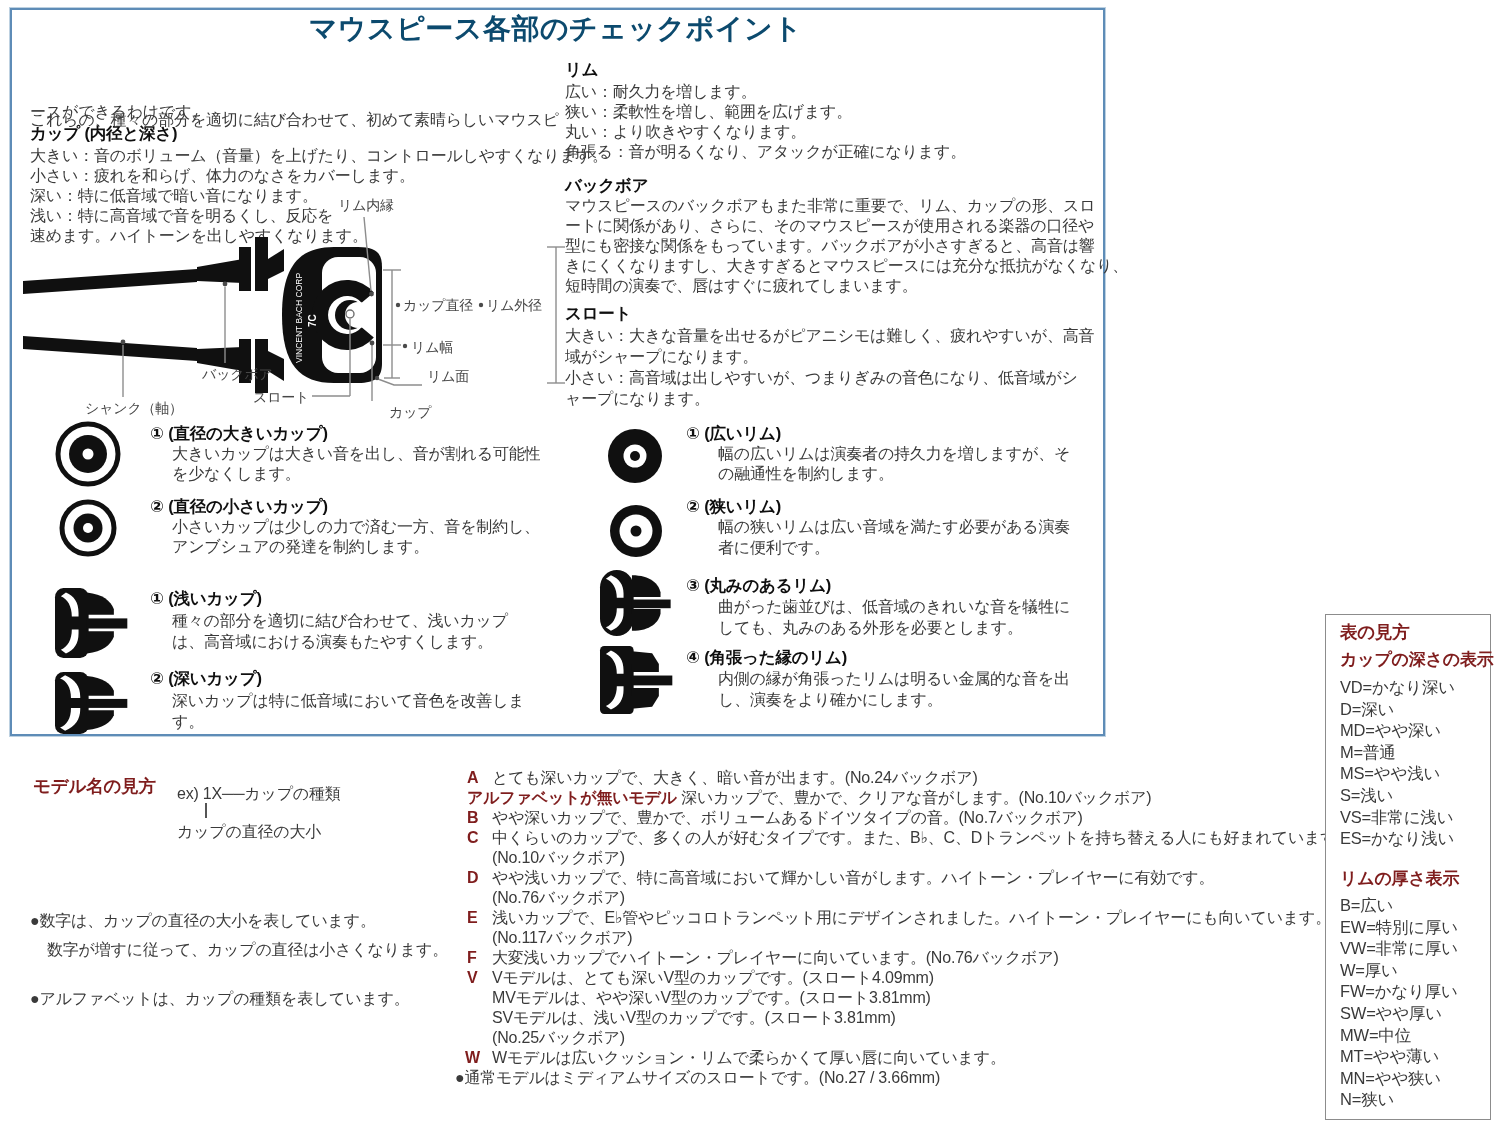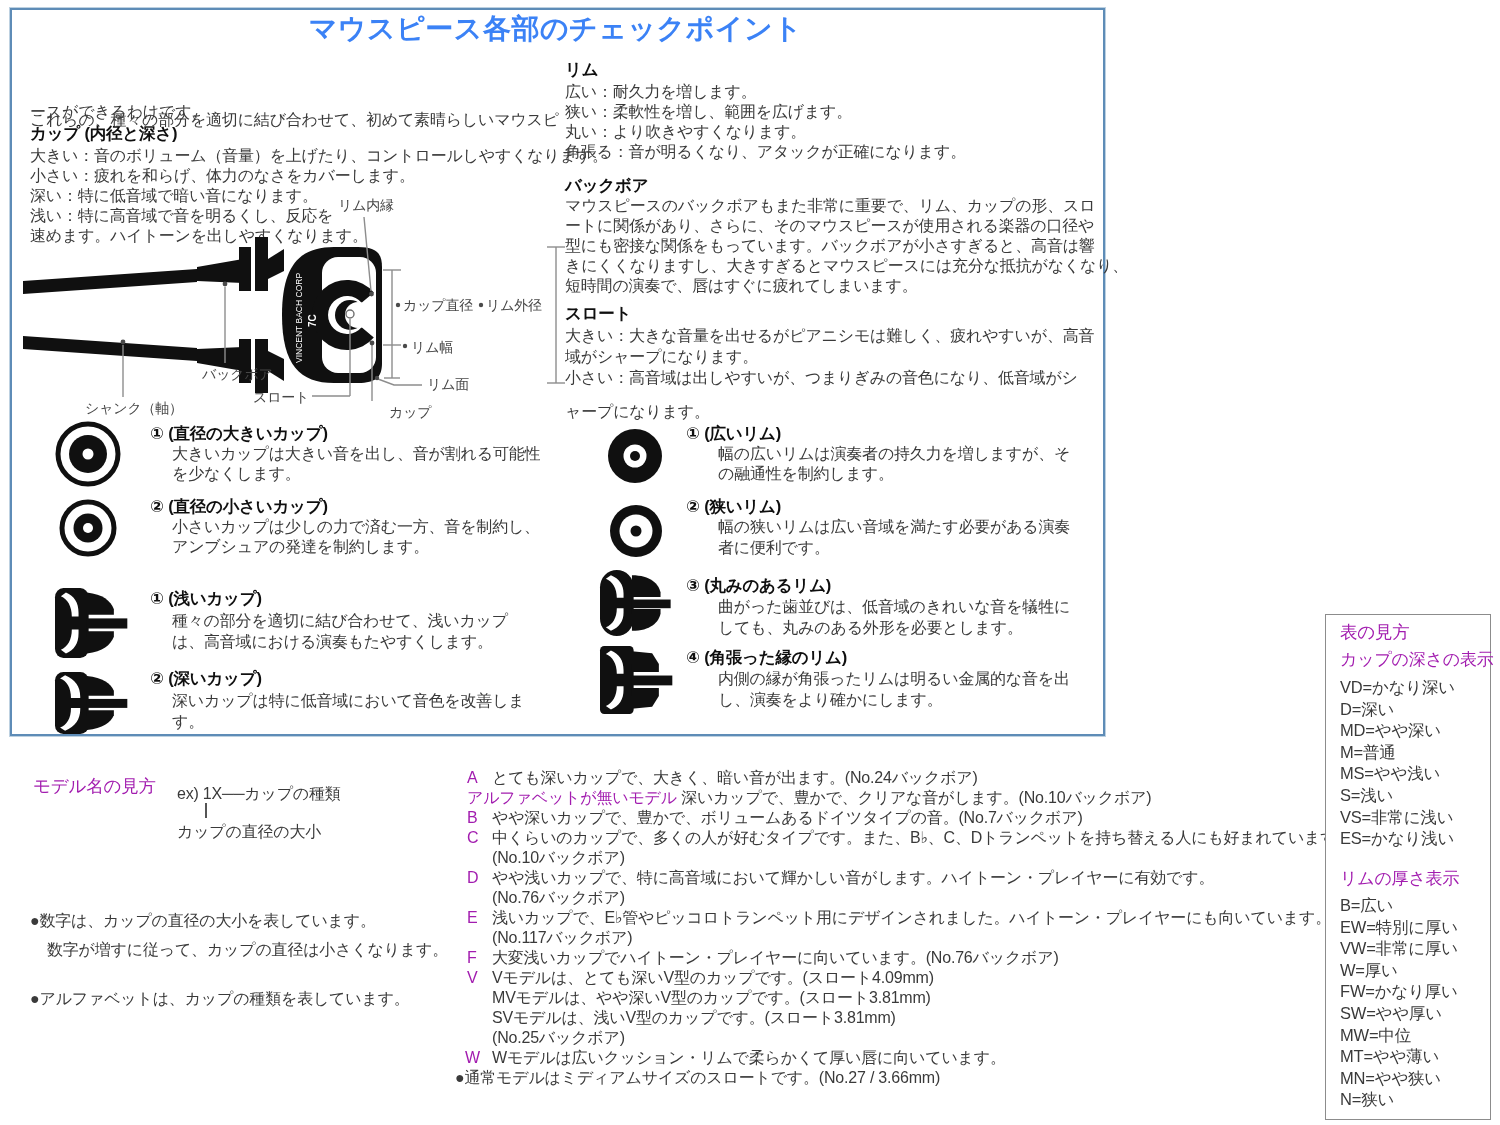--- a/index.html
+++ b/index.html
@@ -1,22 +1,22 @@
 <!DOCTYPE html>
 <html><head>
 <meta charset="utf-8">
 <style>
   html,body{margin:0;padding:0;background:#fff;}
   .page{position:relative;width:1500px;height:1125px;background:#ffffff;overflow:hidden;
         font-family:"Liberation Sans","DejaVu Sans",sans-serif;}
   .L{position:absolute;white-space:nowrap;font-size:16px;color:#3a3a3a;line-height:1.2;letter-spacing:-0.2px;}
-  .B{font-weight:normal;color:#a21caf;}
+  .B{font-weight:bold;color:#7f1d1d;}
   .h{font-size:16.5px;font-weight:bold;color:#0f0f0f;}
   .small{font-size:14px;color:#474747;letter-spacing:-0.2px;}
-  .title{font-size:28px;font-weight:bold;color:#3b82f6;letter-spacing:0.5px;}
+  .title{font-size:28px;font-weight:bold;color:#0c4a6e;letter-spacing:0.5px;}
   .mainbox{position:absolute;left:10px;top:8px;width:1091px;height:724px;
            border:2px solid #5e8cb7;outline:1px solid #bdd1e1;}
   .legendbox{position:absolute;left:1325px;top:614px;width:164px;height:504px;border:1px solid #8c8c8c;background:#fff;}
   svg{position:absolute;overflow:visible;}
   .ink{fill:#101010;}
   .lead{stroke:#8d8d8d;stroke-width:1.4;fill:none;}
   .dot{fill:#4a4a4a;}
   .vbar{position:absolute;width:1.5px;background:#555;}
 </style>
 </head>
@@ -48,21 +48,21 @@
   <div class="L" style="left:565px;top:196px;">マウスピースのバックボアもまた非常に重要で、リム、カップの形、スロ</div>
   <div class="L" style="left:565px;top:216px;">ートに関係があり、さらに、そのマウスピースが使用される楽器の口径や</div>
   <div class="L" style="left:565px;top:236px;">型にも密接な関係をもっています。バックボアが小さすぎると、高音は響</div>
   <div class="L" style="left:565px;top:256px;">きにくくなりますし、大きすぎるとマウスピースには充分な抵抗がなくなり、</div>
   <div class="L" style="left:565px;top:276px;">短時間の演奏で、唇はすぐに疲れてしまいます。</div>
 
   <div class="L h" style="left:565px;top:304px;">スロート</div>
   <div class="L" style="left:565px;top:326px;">大きい：大きな音量を出せるがピアニシモは難しく、疲れやすいが、高音</div>
   <div class="L" style="left:565px;top:347px;">域がシャープになります。</div>
   <div class="L" style="left:565px;top:368px;">小さい：高音域は出しやすいが、つまりぎみの音色になり、低音域がシ</div>
-  <div class="L" style="left:565px;top:389px;margin-top:13px;">ャープになります。</div>
+  <div class="L" style="left:565px;top:389px;">ャープになります。</div>
 
   <svg style="left:20px;top:195px;" width="545" height="235" viewBox="0 0 545 235">
 
     <polygon class="ink" points="3,86 177,74 177,87 3,99"></polygon>
     <polygon class="ink" points="3,154 177,166 177,153 3,141"></polygon>
 
     <polygon class="ink" points="177,72 223,64 223,88 177,86"></polygon>
     <polygon class="ink" points="177,168 223,176 223,152 177,154"></polygon>
 
     <rect class="ink" x="219" y="52" width="12" height="44"></rect>
@@ -104,21 +104,21 @@
     <line class="lead" x1="205" y1="168" x2="205" y2="92"></line>
       <circle class="dot" cx="205" cy="89" r="2.4"></circle>
     <line class="lead" x1="103" y1="202" x2="103" y2="150"></line>
       <circle class="dot" cx="103" cy="147" r="2.4"></circle>
   </svg>
 
   <div class="L small" style="left:338px;top:197px;">リム内縁</div>
   <div class="L small" style="left:403px;top:297px;">カップ直径</div>
   <div class="L small" style="left:486px;top:297px;">リム外径</div>
   <div class="L small" style="left:411px;top:339px;">リム幅</div>
-  <div class="L small" style="left:427px;top:376px;">リム面</div>
+  <div class="L small" style="left:427px;top:368px;">リム面</div>
   <div class="L small" style="left:350px;top:404px;margin-left:39px;">カップ</div>
   <div class="L small" style="left:253px;top:389px;">スロート</div>
   <div class="L small" style="left:202px;top:366px;">バックボア</div>
   <div class="L small" style="left:85px;top:400px;">シャンク（軸）</div>
 
   <svg style="left:55px;top:421px;" width="66" height="66" viewBox="0 0 66 66">
     <circle cx="33" cy="33" r="30" fill="none" stroke="#101010" stroke-width="5"></circle>
     <circle cx="33" cy="33" r="19" fill="#101010"></circle>
       <circle cx="33" cy="33" r="5.5" fill="#fff"></circle>
   </svg>

